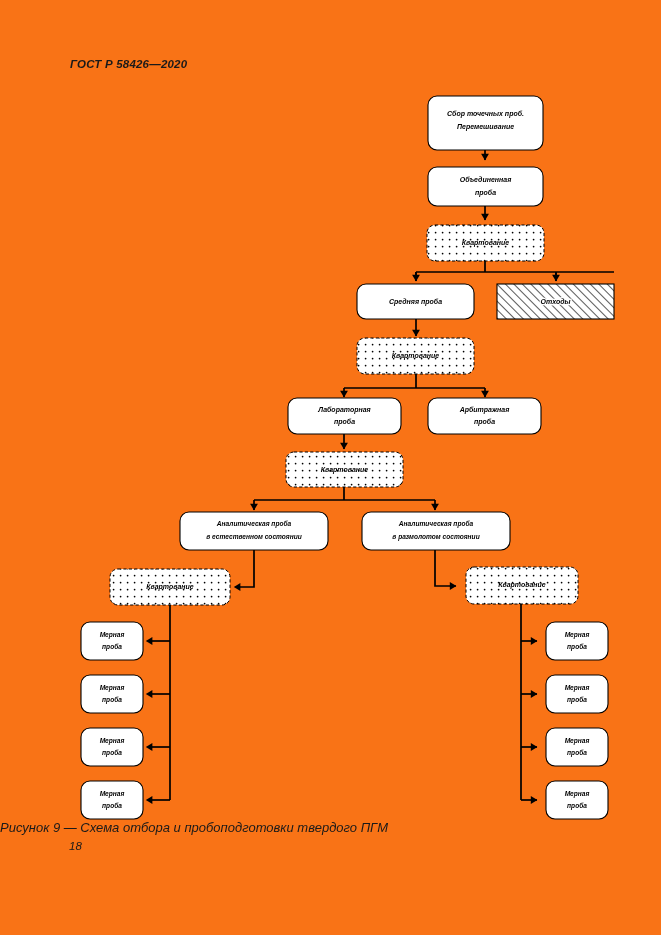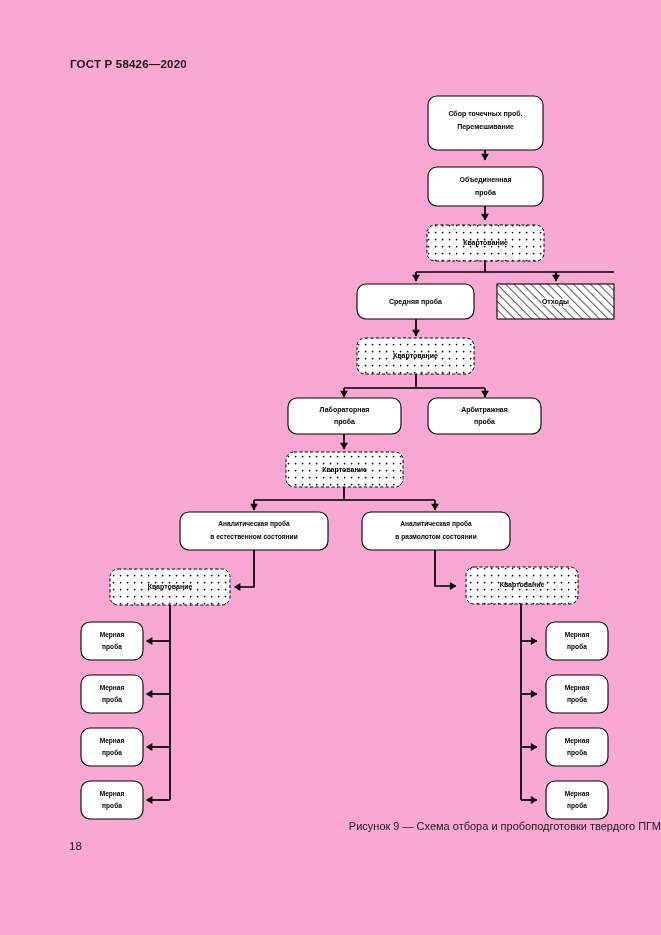--- a/index.html
+++ b/index.html
@@ -11,21 +11,22 @@
     width: 661px;
     height: 935px;
     position: relative;
     font-family: "Liberation Sans", sans-serif;
     color: #000000;
     overflow: hidden;
   }
   .page {
     position: absolute;
     inset: 0;
-    background: #f9a8d4;
+    background: #f97316;
+    font-style: italic;
   }
   #doc-header {
     position: absolute;
     left: 70px;
     top: 58px;
     font-size: 11.5px;
     font-weight: bold;
     letter-spacing: 0.2px;
     color: #1a1a1a;
     white-space: nowrap;
@@ -35,22 +36,22 @@
     left: 69px;
     top: 840px;
     font-size: 11.5px;
     color: #1a1a1a;
   }
   #figure-caption {
     position: absolute;
     left: 0;
     right: 0;
     top: 820px;
-    text-align: right;
-    font-size: 11px;
+    text-align: left;
+    font-size: 13px;
     color: #1a1a1a;
   }
   #flowchart-svg {
     position: absolute;
     left: 0;
     top: 0;
   }
   .node-label {
     font-family: "Liberation Sans", sans-serif;
     font-weight: bold;

